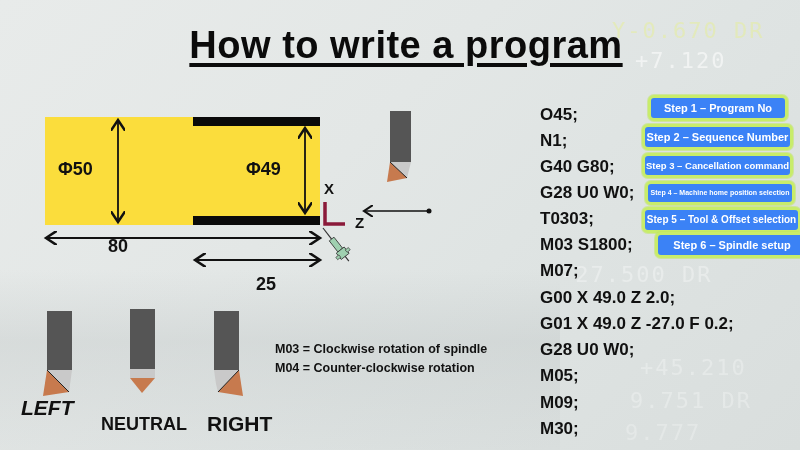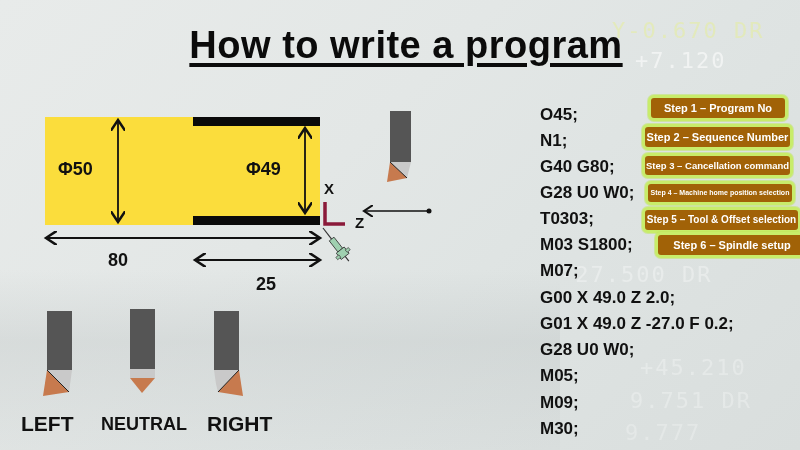--- a/index.html
+++ b/index.html
@@ -51,21 +51,21 @@
     .axis-label { position: absolute; font-weight: bold; font-size: 15px; }
 
     
     .prog-line {
       position: absolute; left: 540px;
       font-weight: bold; font-size: 17px; color: #111;
       white-space: nowrap;
     }
     .step-badge {
       position: absolute;
-      background: #a16207; color: #fff;
+      background: #3b82f6; color: #fff;
       border: 3px solid #c8ec6a;
       border-radius: 6px;
       font-weight: bold;
       text-align: center;
       white-space: nowrap;
       box-shadow: 0 0 0 1px rgba(190,230,90,0.5);
     }
 
     .notes { position: absolute; left: 275px; top: 340px; font-size: 12.5px; font-weight: bold; color: #111; line-height: 19px; }
 
@@ -138,21 +138,21 @@
     <polygon points="239,370 243,396 218,392" fill="#c77a4e"></polygon>
     <line x1="239" y1="370" x2="218" y2="392" stroke="#222" stroke-width="1"></line>
   </svg>
 
   <div class="dim-label" style="left:58px;top:159px;">
     <span>Φ50</span>
   </div>
   <div class="dim-label" style="left:246px;top:159px;">
     <span>Φ49</span>
   </div>
-  <div class="dim-label" style="left:108px;top:250px;">80</div>
+  <div class="dim-label" style="left:108px;top:236px;">80</div>
   <div class="dim-label" style="left:256px;top:274px;">25</div>
 
   <div class="axis-label" style="left:324px;top:180px;">X</div>
   <div class="axis-label" style="left:355px;top:214px;">Z</div>
 </div>
 
 <div>
   <div class="prog-line" style="top:105px;">O45;</div>
   <div class="prog-line" style="top:131px;">N1;</div>
   <div class="prog-line" style="top:157px;">G40 G80;</div>
@@ -171,17 +171,19 @@
 <div>
   <div class="step-badge" style="left:648px;top:95px;width:140px;height:26px;font-size:11px;line-height:20px;">Step 1 – Program No</div>
   <div class="step-badge" style="left:642px;top:124px;width:151px;height:26px;font-size:11px;line-height:20px;border-radius:6px;">Step 2 – Sequence Number</div>
   <div class="step-badge" style="left:642px;top:153px;width:151px;height:25px;font-size:9.5px;line-height:19px;">Step 3 – Cancellation command</div>
   <div class="step-badge" style="left:645px;top:181px;width:150px;height:24px;font-size:7px;line-height:18px;">Step 4 – Machine home position selection</div>
   <div class="step-badge" style="left:642px;top:207px;width:159px;height:26px;font-size:10px;line-height:20px;">Step 5 – Tool &amp; Offset selection</div>
   <div class="step-badge" style="left:655px;top:232px;width:154px;height:26px;font-size:11px;line-height:20px;">Step 6 – Spindle setup</div>
 </div>
 
 <div class="notes">
+  <div>M03 = Clockwise rotation of spindle</div>
+  <div>M04 = Counter-clockwise rotation</div>
 </div>
 
-<div class="tool-label" style="left:21px;top:412px;">LEFT</div>
+<div class="tool-label" style="left:21px;top:396px;font-style:italic;">LEFT</div>
 <div class="tool-label mid" style="left:101px;top:414px;">NEUTRAL</div>
 <div class="tool-label" style="left:207px;top:412px;">RIGHT</div>
 
 </body></html>

